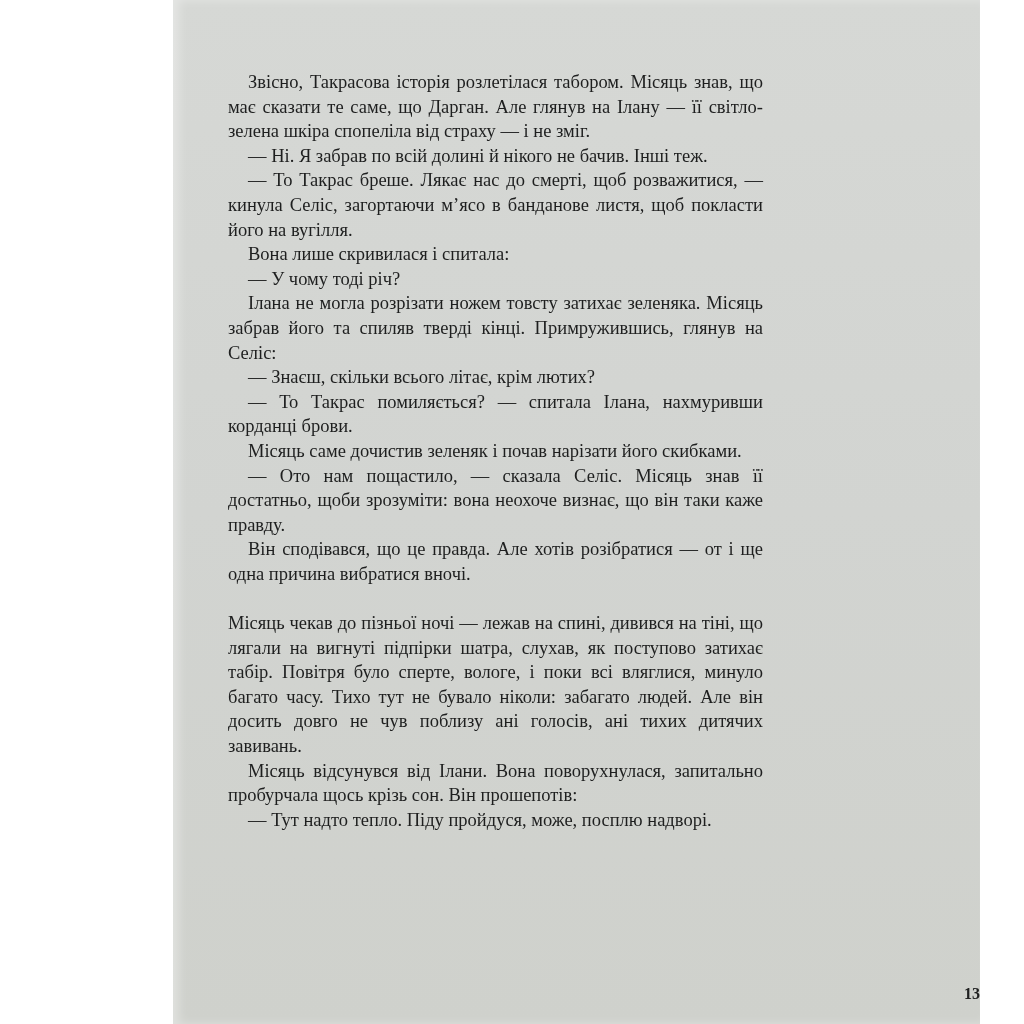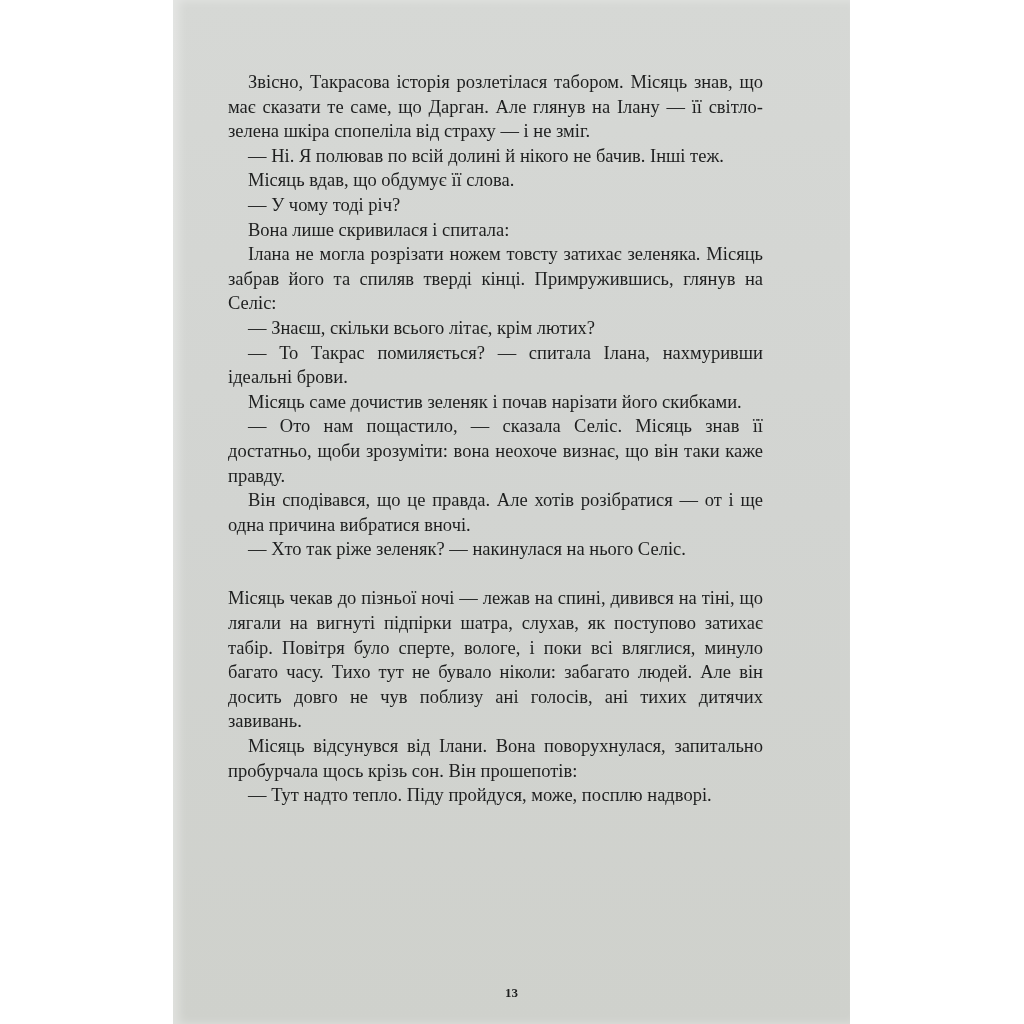--- a/index.html
+++ b/index.html
@@ -7,21 +7,21 @@
       padding: 0;
       width: 1024px;
       height: 1024px;
       background: #ffffff;
       overflow: hidden;
     }
     .page {
       position: absolute;
       left: 173px;
       top: 0;
-      width: 677px;
+      width: 807px;
       height: 1024px;
       background: linear-gradient(180deg, #d6d8d5 0%, #d2d4d1 50%, #cfd1cc 100%);
       box-shadow: inset 6px 0 10px rgba(255,255,255,0.35);
     }
     .text-block {
       position: absolute;
       left: 55px;
       top: 70px;
       width: 535px;
       font-family: "Liberation Serif", "DejaVu Serif", serif;
@@ -39,43 +39,42 @@
       text-indent: 0;
     }
     .section-gap {
       height: 24.6px;
     }
     .page-number {
       position: absolute;
       left: 0;
       width: 100%;
       top: 985px;
-      text-align: center;
+      text-align: right;
       font-family: "Liberation Serif", "DejaVu Serif", serif;
-      font-size: 13px;
+      font-size: 16px;
       font-weight: bold;
       color: #1e1f1f;
     }
   </style>
 </head>
 <body>
 
 <div class="page">
   <div class="text-block">
     <p class="para">Звісно, Такрасова історія розлетілася табором. Місяць знав, що має сказати те саме, що Дарган. Але глянув на Ілану — її світло-зелена шкіра спопеліла від страху — і не зміг.</p>
-    <p class="para">— Ні. Я полював по всій долині й нікого не бачив. Інші теж.</p>
-    <p class="para">Місяць вдав, що обдумує її слова.</p>
+    <p class="para">— Ні. Я забрав по всій долині й нікого не бачив. Інші теж.</p>
+    <p class="para">— То Такрас бреше. Лякає нас до смерті, щоб розважитися, — кинула Селіс, загортаючи м’ясо в бандановe листя, щоб покласти його на вугілля.</p>
+    <p class="para">Вона лише скривилася і спитала:</p>
     <p class="para">— У чому тоді річ?</p>
-    <p class="para">Вона лише скривилася і спитала:</p>
     <p class="para">Ілана не могла розрізати ножем товсту затихає зеленяка. Місяць забрав його та спиляв тверді кінці. Примружившись, глянув на Селіс:</p>
     <p class="para">— Знаєш, скільки всього літає, крім лютих?</p>
-    <p class="para">— То Такрас помиляється? — спитала Ілана, нахмуривши ідеальні брови.</p>
+    <p class="para">— То Такрас помиляється? — спитала Ілана, нахмуривши корданці брови.</p>
     <p class="para">Місяць саме дочистив зеленяк і почав нарізати його скибками.</p>
     <p class="para">— Ото нам пощастило, — сказала Селіс. Місяць знав її достатньо, щоби зрозуміти: вона неохоче визнає, що він таки каже правду.</p>
     <p class="para">Він сподівався, що це правда. Але хотів розібратися — от і ще одна причина вибратися вночі.</p>
-    <p class="para">— Хто так ріже зеленяк? — накинулася на нього Селіс.</p>
     <div class="section-gap"></div>
     <p class="para no-indent">Місяць чекав до пізньої ночі — лежав на спині, дивився на тіні, що лягали на вигнуті підпірки шатра, слухав, як поступово затихає табір. Повітря було сперте, вологе, і поки всі вляглися, минуло багато часу. Тихо тут не бувало ніколи: забагато людей. Але він досить довго не чув поблизу ані голосів, ані тихих дитячих завивань.</p>
     <p class="para">Місяць відсунувся від Ілани. Вона поворухнулася, запитально пробурчала щось крізь сон. Він прошепотів:</p>
     <p class="para">— Тут надто тепло. Піду пройдуся, може, посплю надворі.</p>
   </div>
   <div class="page-number">13</div>
 </div>
 
 </body></html>

